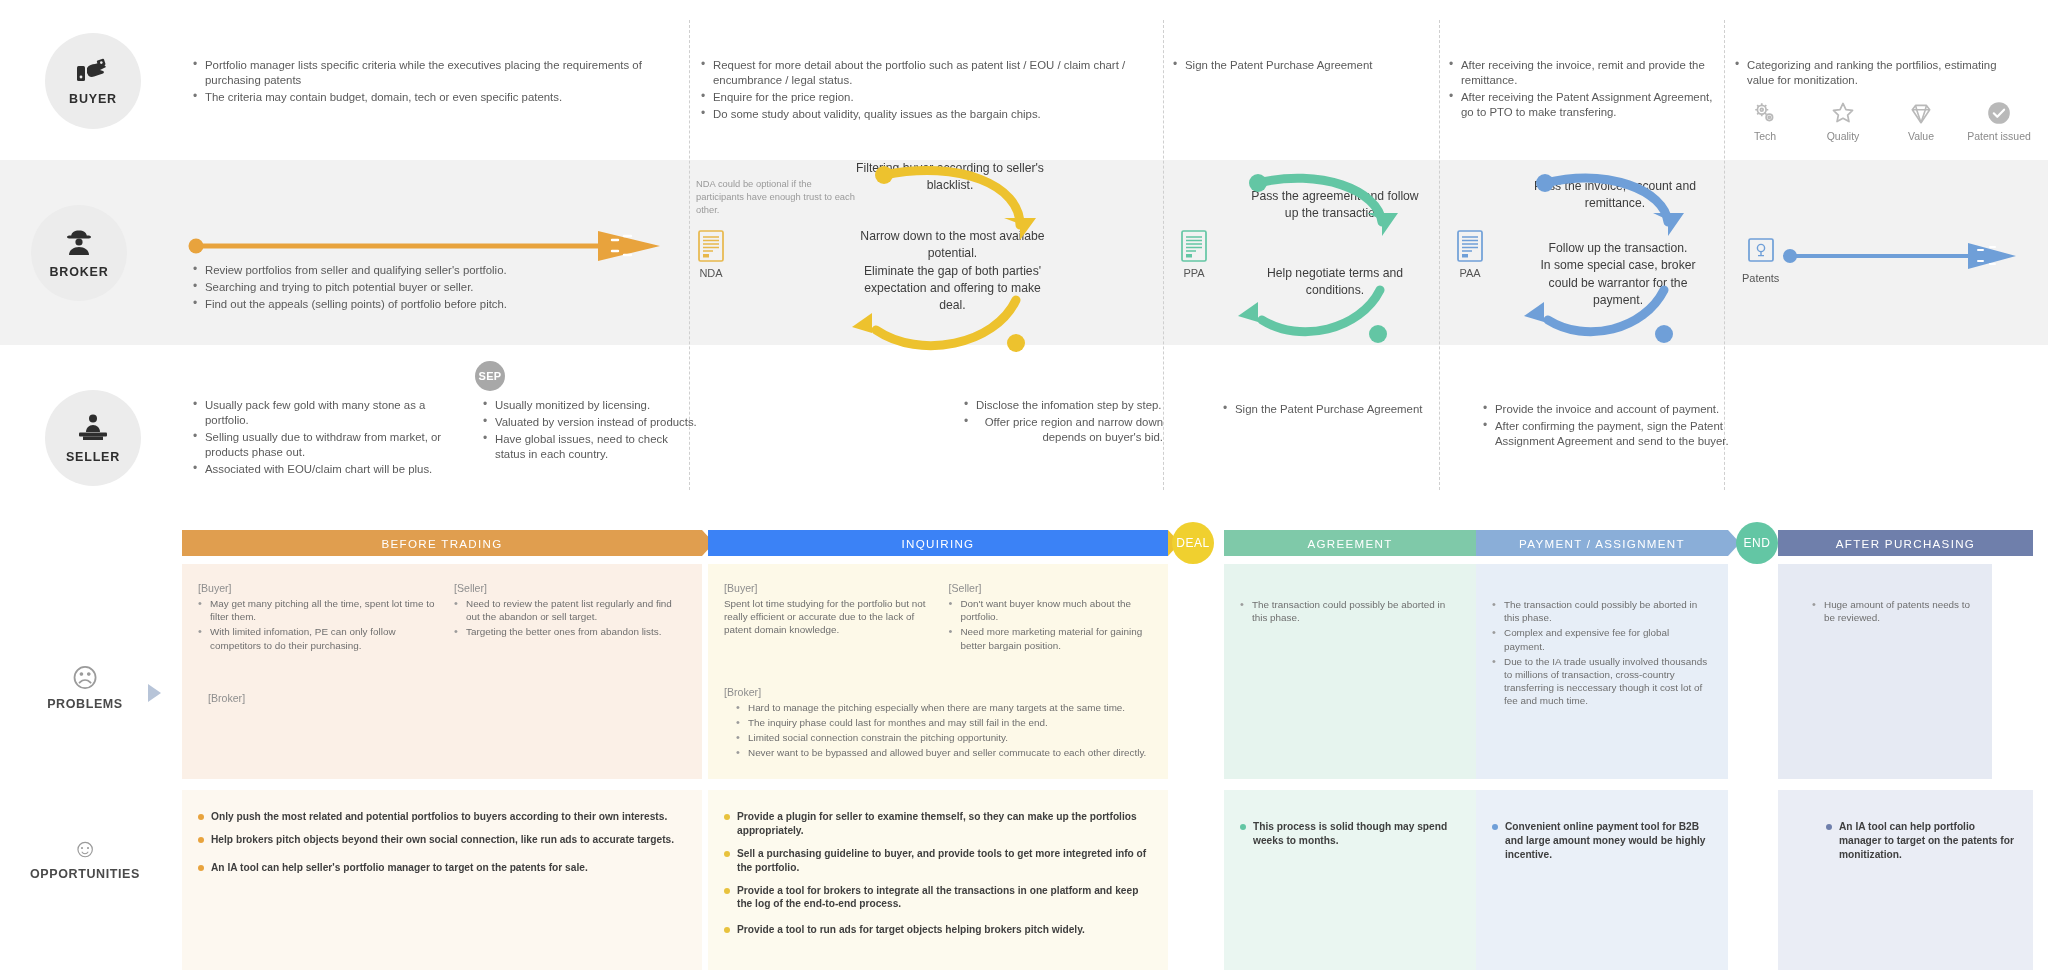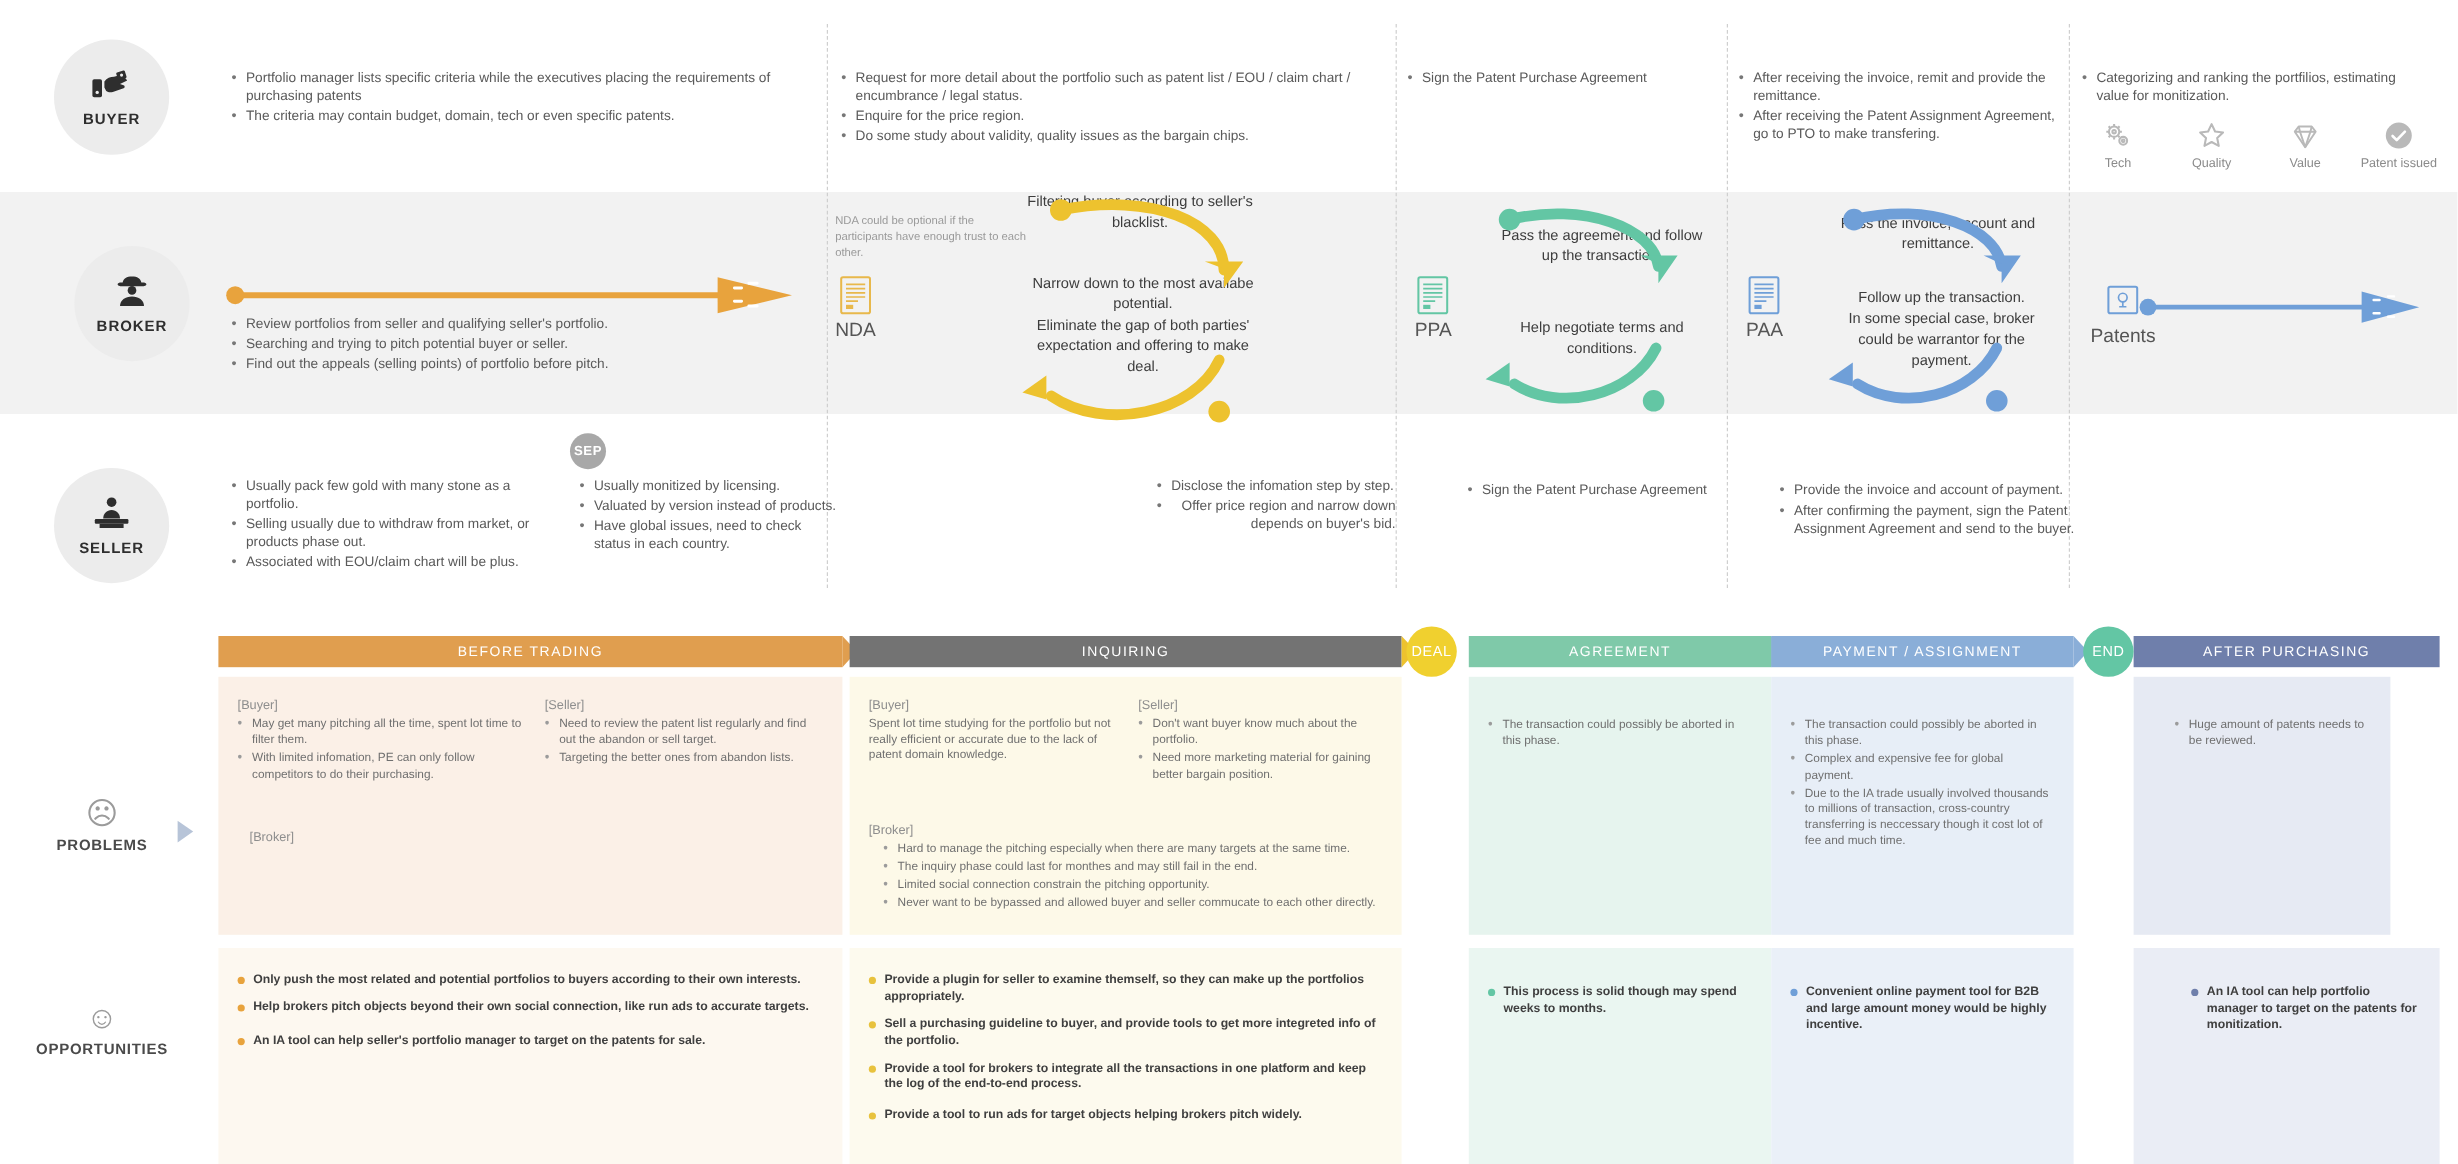--- a/index.html
+++ b/index.html
@@ -52,21 +52,21 @@
   
   .icon-row { position: absolute; display: flex; gap: 20px; }
   .icon-cell { width: 58px; display: flex; flex-direction: column; align-items: center; }
   .icon-cell .ic { width: 26px; height: 26px; color: #b9b9b9; }
   .icon-cell .ic svg { width: 100%; height: 100%; display: block; }
   .icon-cell .iclabel { margin-top: 4px; font-size: 10.5px; color: #8a8a8a; white-space: nowrap; }
 
   
   .doc-icon { position: absolute; display: flex; flex-direction: column; align-items: center; }
   .doc-icon .dsvg { width: 30px; height: 36px; }
-  .doc-icon .dlabel { margin-top: 3px; font-size: 16px; color: #555; }
+  .doc-icon .dlabel { margin-top: 3px; font-size: 11px; color: #555; }
 
   .note-text {
     position: absolute; font-size: 9.4px; line-height: 1.38; color: #9a9a9a; width: 160px;
   }
 
   .flow-text {
     position: absolute; text-align: center; font-size: 12.2px;
     line-height: 1.42; color: #3d3d3d;
   }
   .sep-badge {
@@ -156,21 +156,21 @@
           <rect x="1" y="9" width="8" height="15" rx="1.5"></rect>
           <circle cx="5" cy="20" r="1.4" fill="#ececec"></circle>
           <path d="M11 11c2-3 5-4 8-4l7-2 4 5-6 3 3 1c1.2.4 1.2 2.2 0 2.6l-9 3c-2 .7-4 .4-5.5-.8L11 16z"></path>
           <rect x="21.5" y="2.5" width="7.5" height="6.5" rx="1" transform="rotate(-18 25 6)" fill="#2e2e2e"></rect>
           <circle cx="25.3" cy="5.6" r="1.3" fill="#ececec"></circle>
         </svg>
       </span>
       <span class="plabel">BUYER</span>
     </div>
 
-    <div class="persona" style="left:62px; top:205px;">
+    <div class="persona" style="left:31px; top:205px;">
       <span class="glyph">
         <svg width="32" height="28" viewBox="0 0 32 28" fill="#2e2e2e">
           <path d="M4 9c0-1 1.5-1.5 3-1.5h1.2C9 4 11.5 2.5 16 2.5S23 4 23.8 7.5H25c1.5 0 3 .5 3 1.5s-1.6 1.5-4 1.5H8c-2.4 0-4-.5-4-1.5z"></path>
           <circle cx="16" cy="14" r="3.6"></circle>
           <path d="M6 27c0-5 4.5-8 10-8s10 3 10 8z"></path>
         </svg>
       </span>
       <span class="plabel">BROKER</span>
     </div>
 
@@ -456,21 +456,21 @@
       <div class="opp-panel" style="top:260px; left:0; width:520px; height:180px; background:#fdf8f0; padding-top:20px;">
         <ul class="ol" style="--dot:#e8a33d;">
           <li>Only push the most related and potential portfolios to buyers according to their own interests.</li>
           <li>Help brokers pitch objects beyond their own social connection, like run ads to accurate targets.</li>
           <li style="margin-top:14px;">An IA tool can help seller's portfolio manager to target on the patents for sale.</li>
         </ul>
       </div>
     </div>
 
     <div class="phase-col" style="left:708px; width:460px;">
-      <div class="phase-head" style="background:#737373; color:#edc22e;">
+      <div class="phase-head" style="background:#3b82f6; color:#edc22e;">
         <span style="color:#fff;">INQUIRING</span>
         <span class="chev"></span>
       </div>
       <div class="prob-panel" style="top:34px; left:0; width:460px; height:215px; background:#fdf9e8;">
         <div class="pcols">
           <div style="width:210px;">
             <div class="sub-head">[Buyer]</div>
             <div class="plain-para">Spent lot time studying for the portfolio but not really efficient or accurate due to the lack of patent domain knowledge.</div>
           </div>
           <div style="width:205px;">

